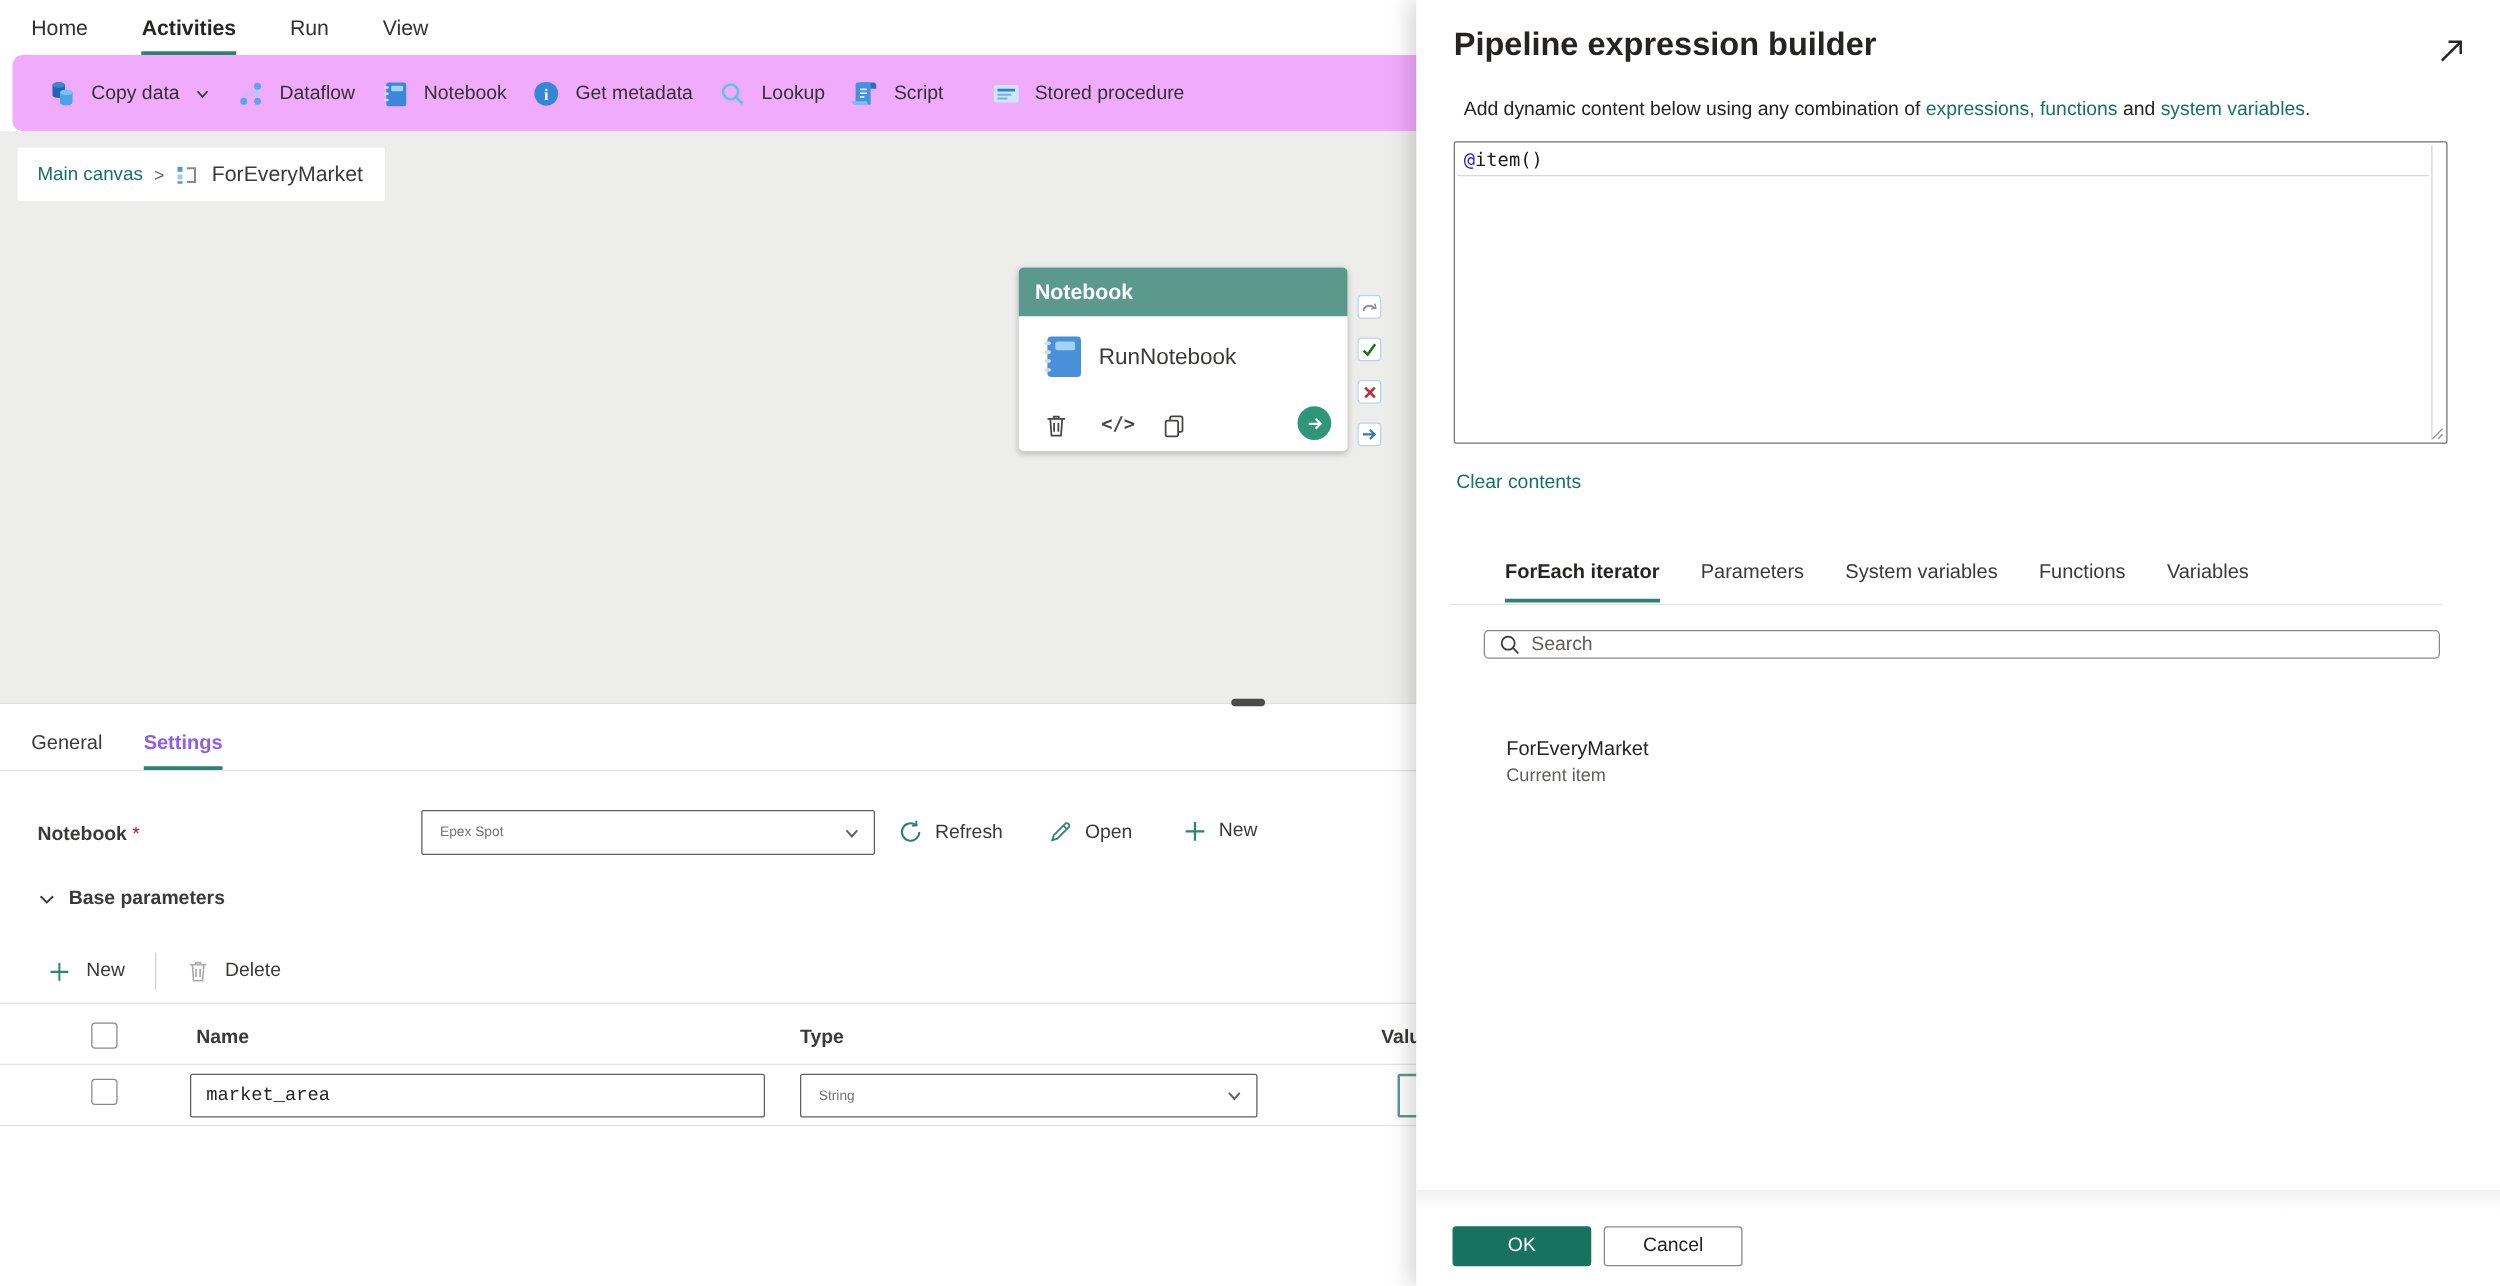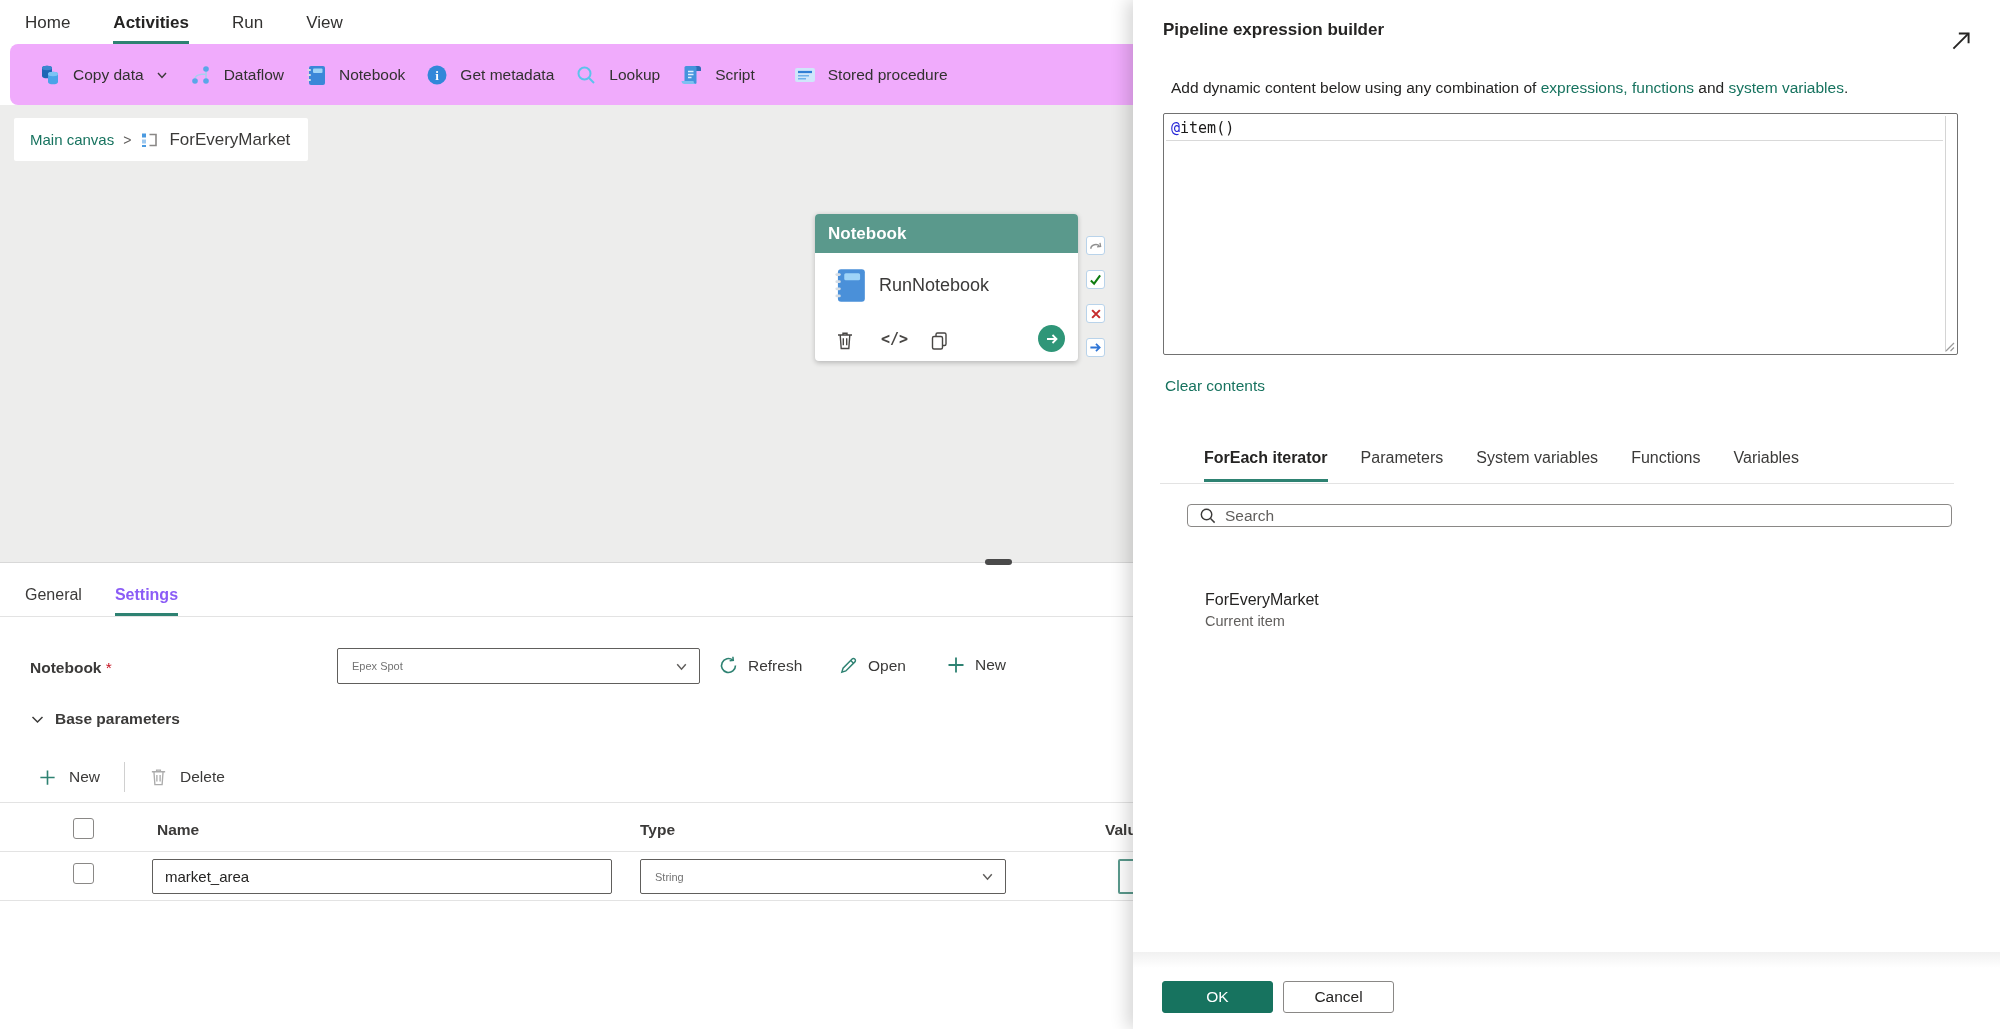--- a/index.html
+++ b/index.html
@@ -73,27 +73,27 @@
   .cmd-btn { display:flex; align-items:center; gap:12px; cursor:pointer; }
   .cmd-btn .lbl { font-size:15.5px; color:#3b3a39; }
   .cmd-divider { width:1px; height:30px; background:#d0d0d0; margin:0 24px; }
 
   .hline { position:absolute; left:0; right:0; height:1px; background:#e3e3e3; }
   .hl-1 { top:239px; } .hl-2 { top:288px; } .hl-3 { top:337px; }
 
   .checkbox { position:absolute; width:21px; height:21px; border:1px solid #8a8886; border-radius:3px; background:#fff; cursor:pointer; }
   .col-header { position:absolute; font-size:15.5px; font-weight:700; color:#3b3a39; }
   .txt-input { position:absolute; height:35px; border:1px solid #605e5c; border-radius:2px; background:#fff;
-    font-size:15px; color:#252423; padding:0 12px; font-family:Liberation Sans, sans-serif; }
+    font-size:15px; color:#252423; padding:0 12px; font-family:Liberation Mono, monospace; }
   .value-partial { left:1118px; top:296px; width:60px; border:2px solid #5A998C; }
 
   
   .side-panel { position:absolute; left:1133px; top:0; width:867px; height:1029px; background:#fff;
     box-shadow:-6px 0 16px rgba(0,0,0,.16); }
-  .sp-title { position:absolute; left:30px; top:20px; font-size:17px; font-weight:700; color:#252423; }
+  .sp-title { position:absolute; left:30px; top:20px; font-size:26px; font-weight:700; color:#252423; }
   .sp-expand { position:absolute; right:26px; top:28px; cursor:pointer; }
   .sp-desc { position:absolute; left:38px; top:79px; font-size:15.5px; color:#252423; }
   .sp-desc .link { color:#17735F; cursor:pointer; }
 
   .expr-box { position:absolute; left:30px; top:113px; width:795px; height:242px; background:#fff;
     border:1px solid #717171; border-radius:2px; cursor:text; }
   .expr-line { margin:2px 14px 0 2px; padding:3px 5px; border-bottom:1px solid #d9d9d9;
     font-family:"DejaVu Sans Mono","Liberation Mono",monospace; font-size:15px; color:#1b1a19; white-space:pre; }
   .expr-at { color:#2323d6; }
   .expr-scroll { position:absolute; top:2px; bottom:2px; right:11px; width:1px; background:#d4d4d4; }

